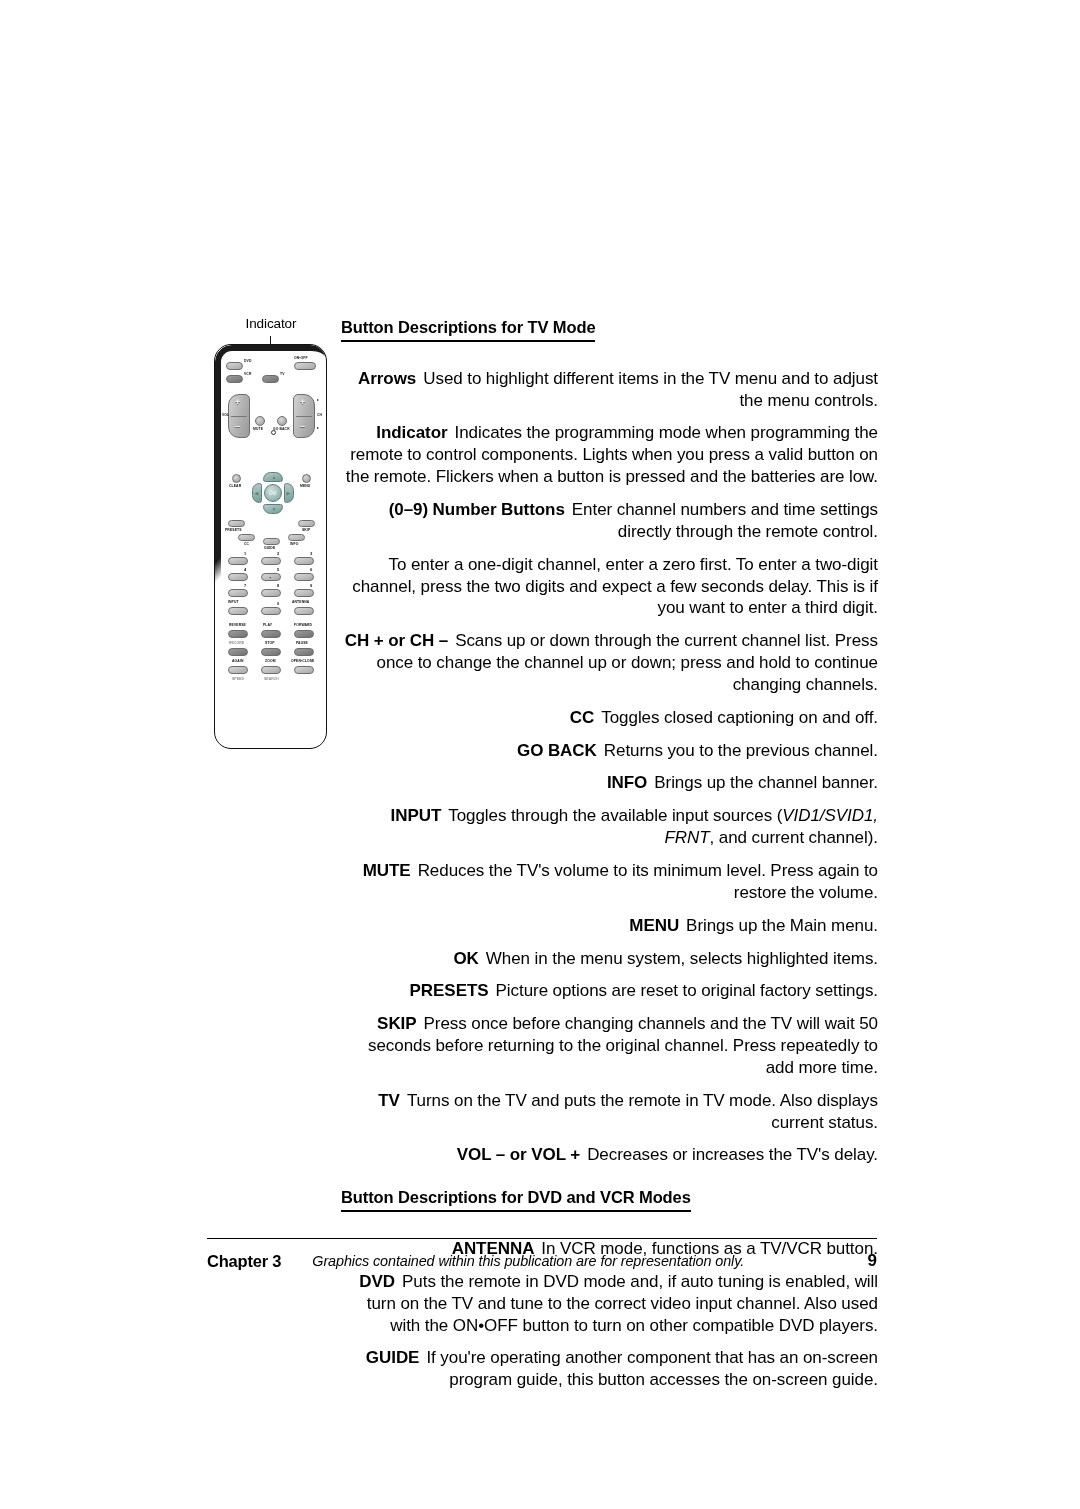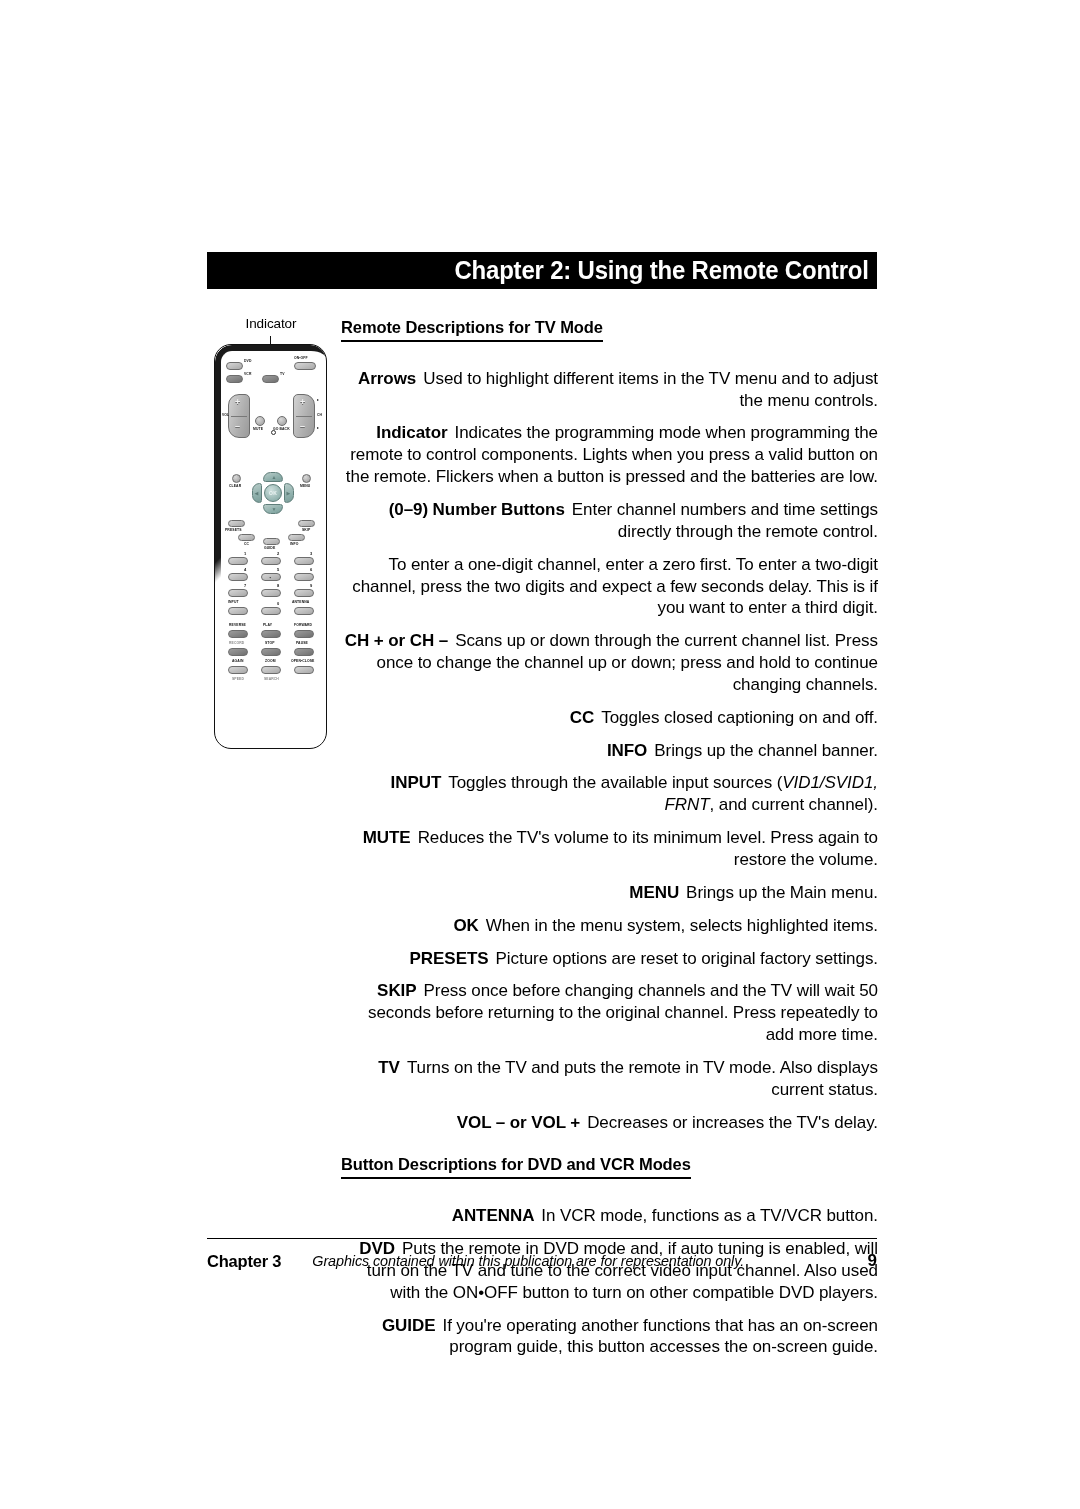--- a/index.html
+++ b/index.html
@@ -276,23 +276,20 @@
     font-size: 4px;
     color: #111;
     line-height: 1;
   }
 </style>
 </head>
 <body>
 
 <div id="page">
 
-  <div class="title-bar">
-    <div class="title-bar-text">Chapter 2: Using the Remote Control</div>
-  </div>
 
   <div class="remote-figure">
 
     <div class="indicator-label">Indicator</div>
     <div class="indicator-leader"></div>
 
     <div class="remote-body">
       <div class="remote-bevel"></div>
 
       <div class="face">
@@ -423,36 +420,37 @@
         <div class="lbl gray" style="left:10px; top:326px;">SPEED</div>
         <div class="lbl gray" style="left:42px; top:326px;">SEARCH</div>
 
       </div>
     </div>
   </div>
 
   <div class="text-col">
 
     <div class="head-wrap">
-      <h2 class="section-head">Remote Descriptions for TV Mode</h2>
+      <h2 class="section-head">Button Descriptions for TV Mode</h2>
     </div>
 
     <p class="body"><b>Arrows</b><span class="gap"></span><span>Used to highlight different items in the TV menu and to adjust the menu controls.</span></p>
 
     <p class="body"><b>Indicator</b><span class="gap"></span><span>Indicates the programming mode when programming the remote to control components. Lights when you press a valid button on the remote. Flickers when a button is pressed and the batteries are low.</span></p>
 
     <p class="body"><b>(0–9) Number Buttons</b><span class="gap"></span><span>Enter channel numbers and time settings directly through the remote control.</span></p>
 
     <p class="body"><span>To enter a one-digit channel, enter a zero first. To enter a two-digit channel, press the two digits and expect a few seconds delay. This is if you want to enter a third digit.</span></p>
 
     <p class="body"><b>CH + or CH –</b><span class="gap"></span><span>Scans up or down through the current channel list. Press once to change the channel up or down; press and hold to continue changing channels.</span></p>
 
     <p class="body"><b>CC</b><span class="gap"></span><span>Toggles closed captioning on and off.</span></p>
 
 
+    <p class="body"><b>GO BACK</b><span class="gap"></span><span>Returns you to the previous channel.</span></p>
 
     <p class="body"><b>INFO</b><span class="gap"></span><span>Brings up the channel banner.</span></p>
 
     <p class="body"><b>INPUT</b><span class="gap"></span><span>Toggles through the available input sources (</span><i>VID1/SVID1, FRNT</i><span>, and current channel).</span></p>
 
     <p class="body"><b>MUTE</b><span class="gap"></span><span>Reduces the TV's volume to its minimum level. Press again to restore the volume.</span></p>
 
     <p class="body"><b>MENU</b><span class="gap"></span><span>Brings up the Main menu.</span></p>
 
     <p class="body"><b>OK</b><span class="gap"></span><span>When in the menu system, selects highlighted items.</span></p>
@@ -468,21 +466,21 @@
 
     <div class="head-wrap second">
       <h2 class="section-head">Button Descriptions for DVD and VCR Modes</h2>
     </div>
 
 
     <p class="body"><b>ANTENNA</b><span class="gap"></span><span>In VCR mode, functions as a TV/VCR button.</span></p>
 
     <p class="body"><b>DVD</b><span class="gap"></span><span>Puts the remote in DVD mode and, if auto tuning is enabled, will turn on the TV and tune to the correct video input channel. Also used with the ON•OFF button to turn on other compatible DVD players.</span></p>
 
-    <p class="body"><b>GUIDE</b><span class="gap"></span><span>If you're operating another functions that has an on-screen program guide, this button accesses the on-screen guide.</span></p>
+    <p class="body"><b>GUIDE</b><span class="gap"></span><span>If you're operating another component that has an on-screen program guide, this button accesses the on-screen guide.</span></p>
 
   </div>
 
   <div class="footer-rule"></div>
   <div class="footer">
     <div class="footer-chapter">Chapter 3</div>
     <div class="footer-note">Graphics contained within this publication are for representation only.</div>
     <div class="footer-page">9</div>
   </div>
 

